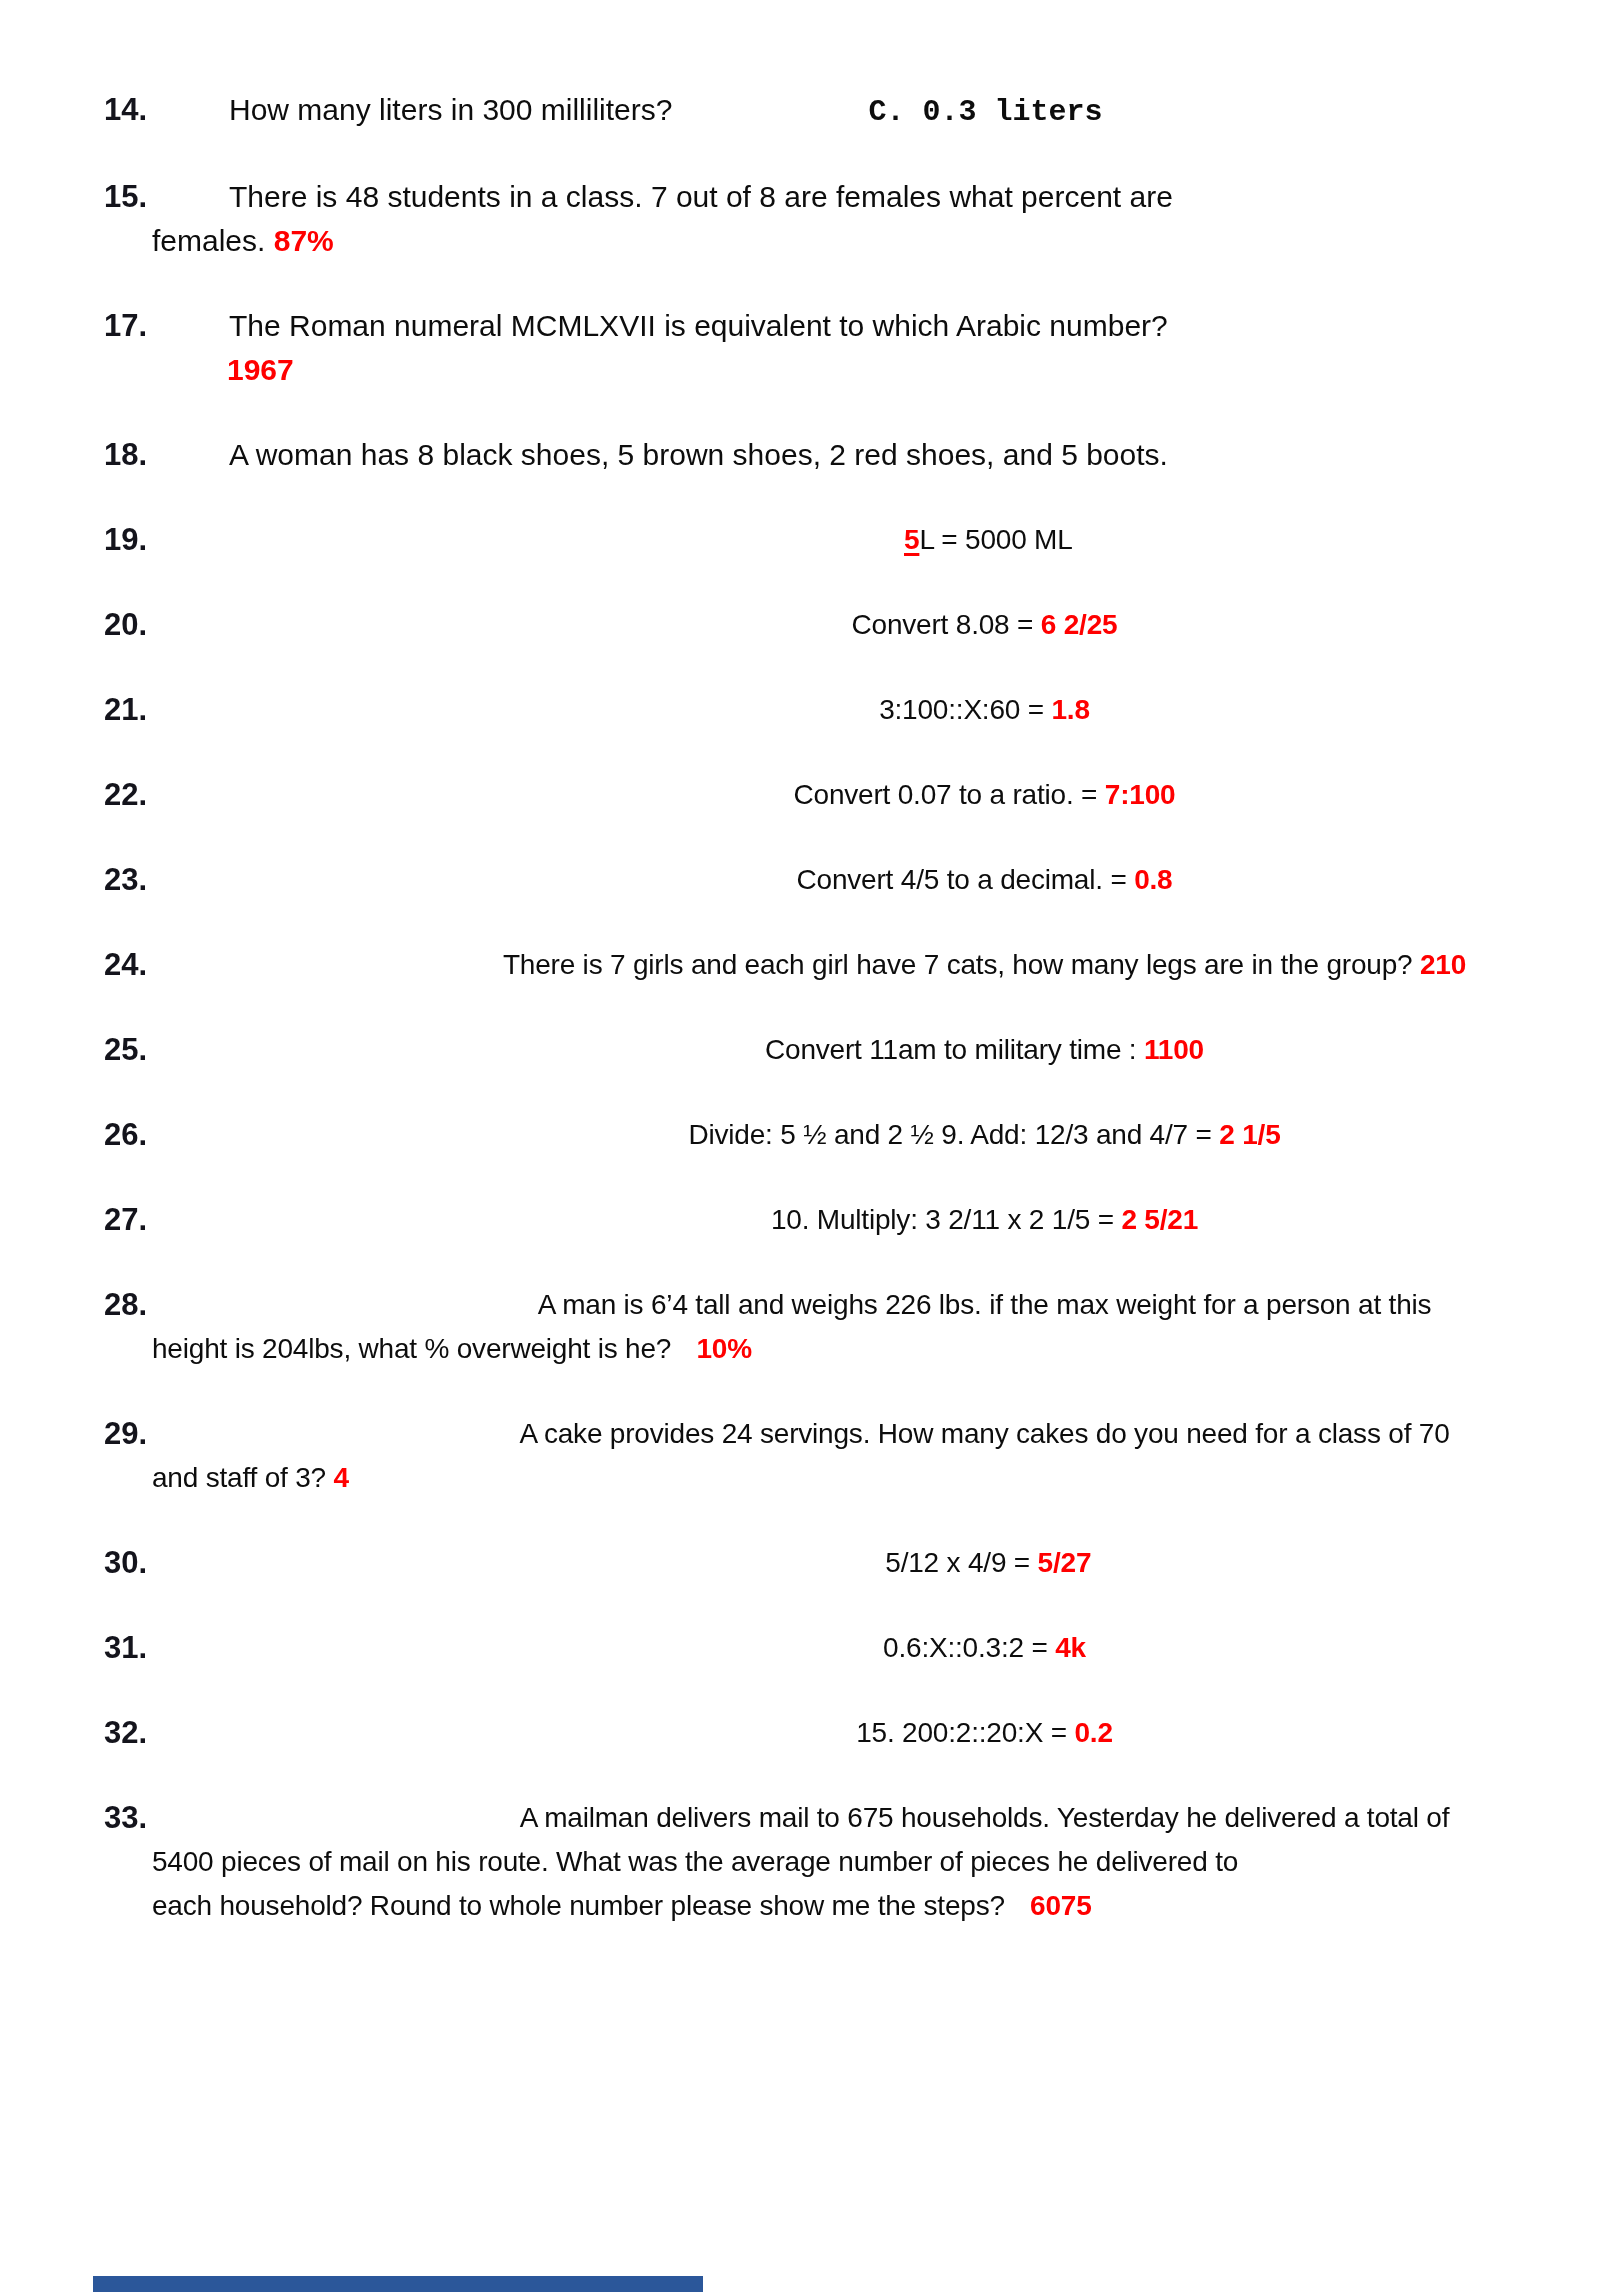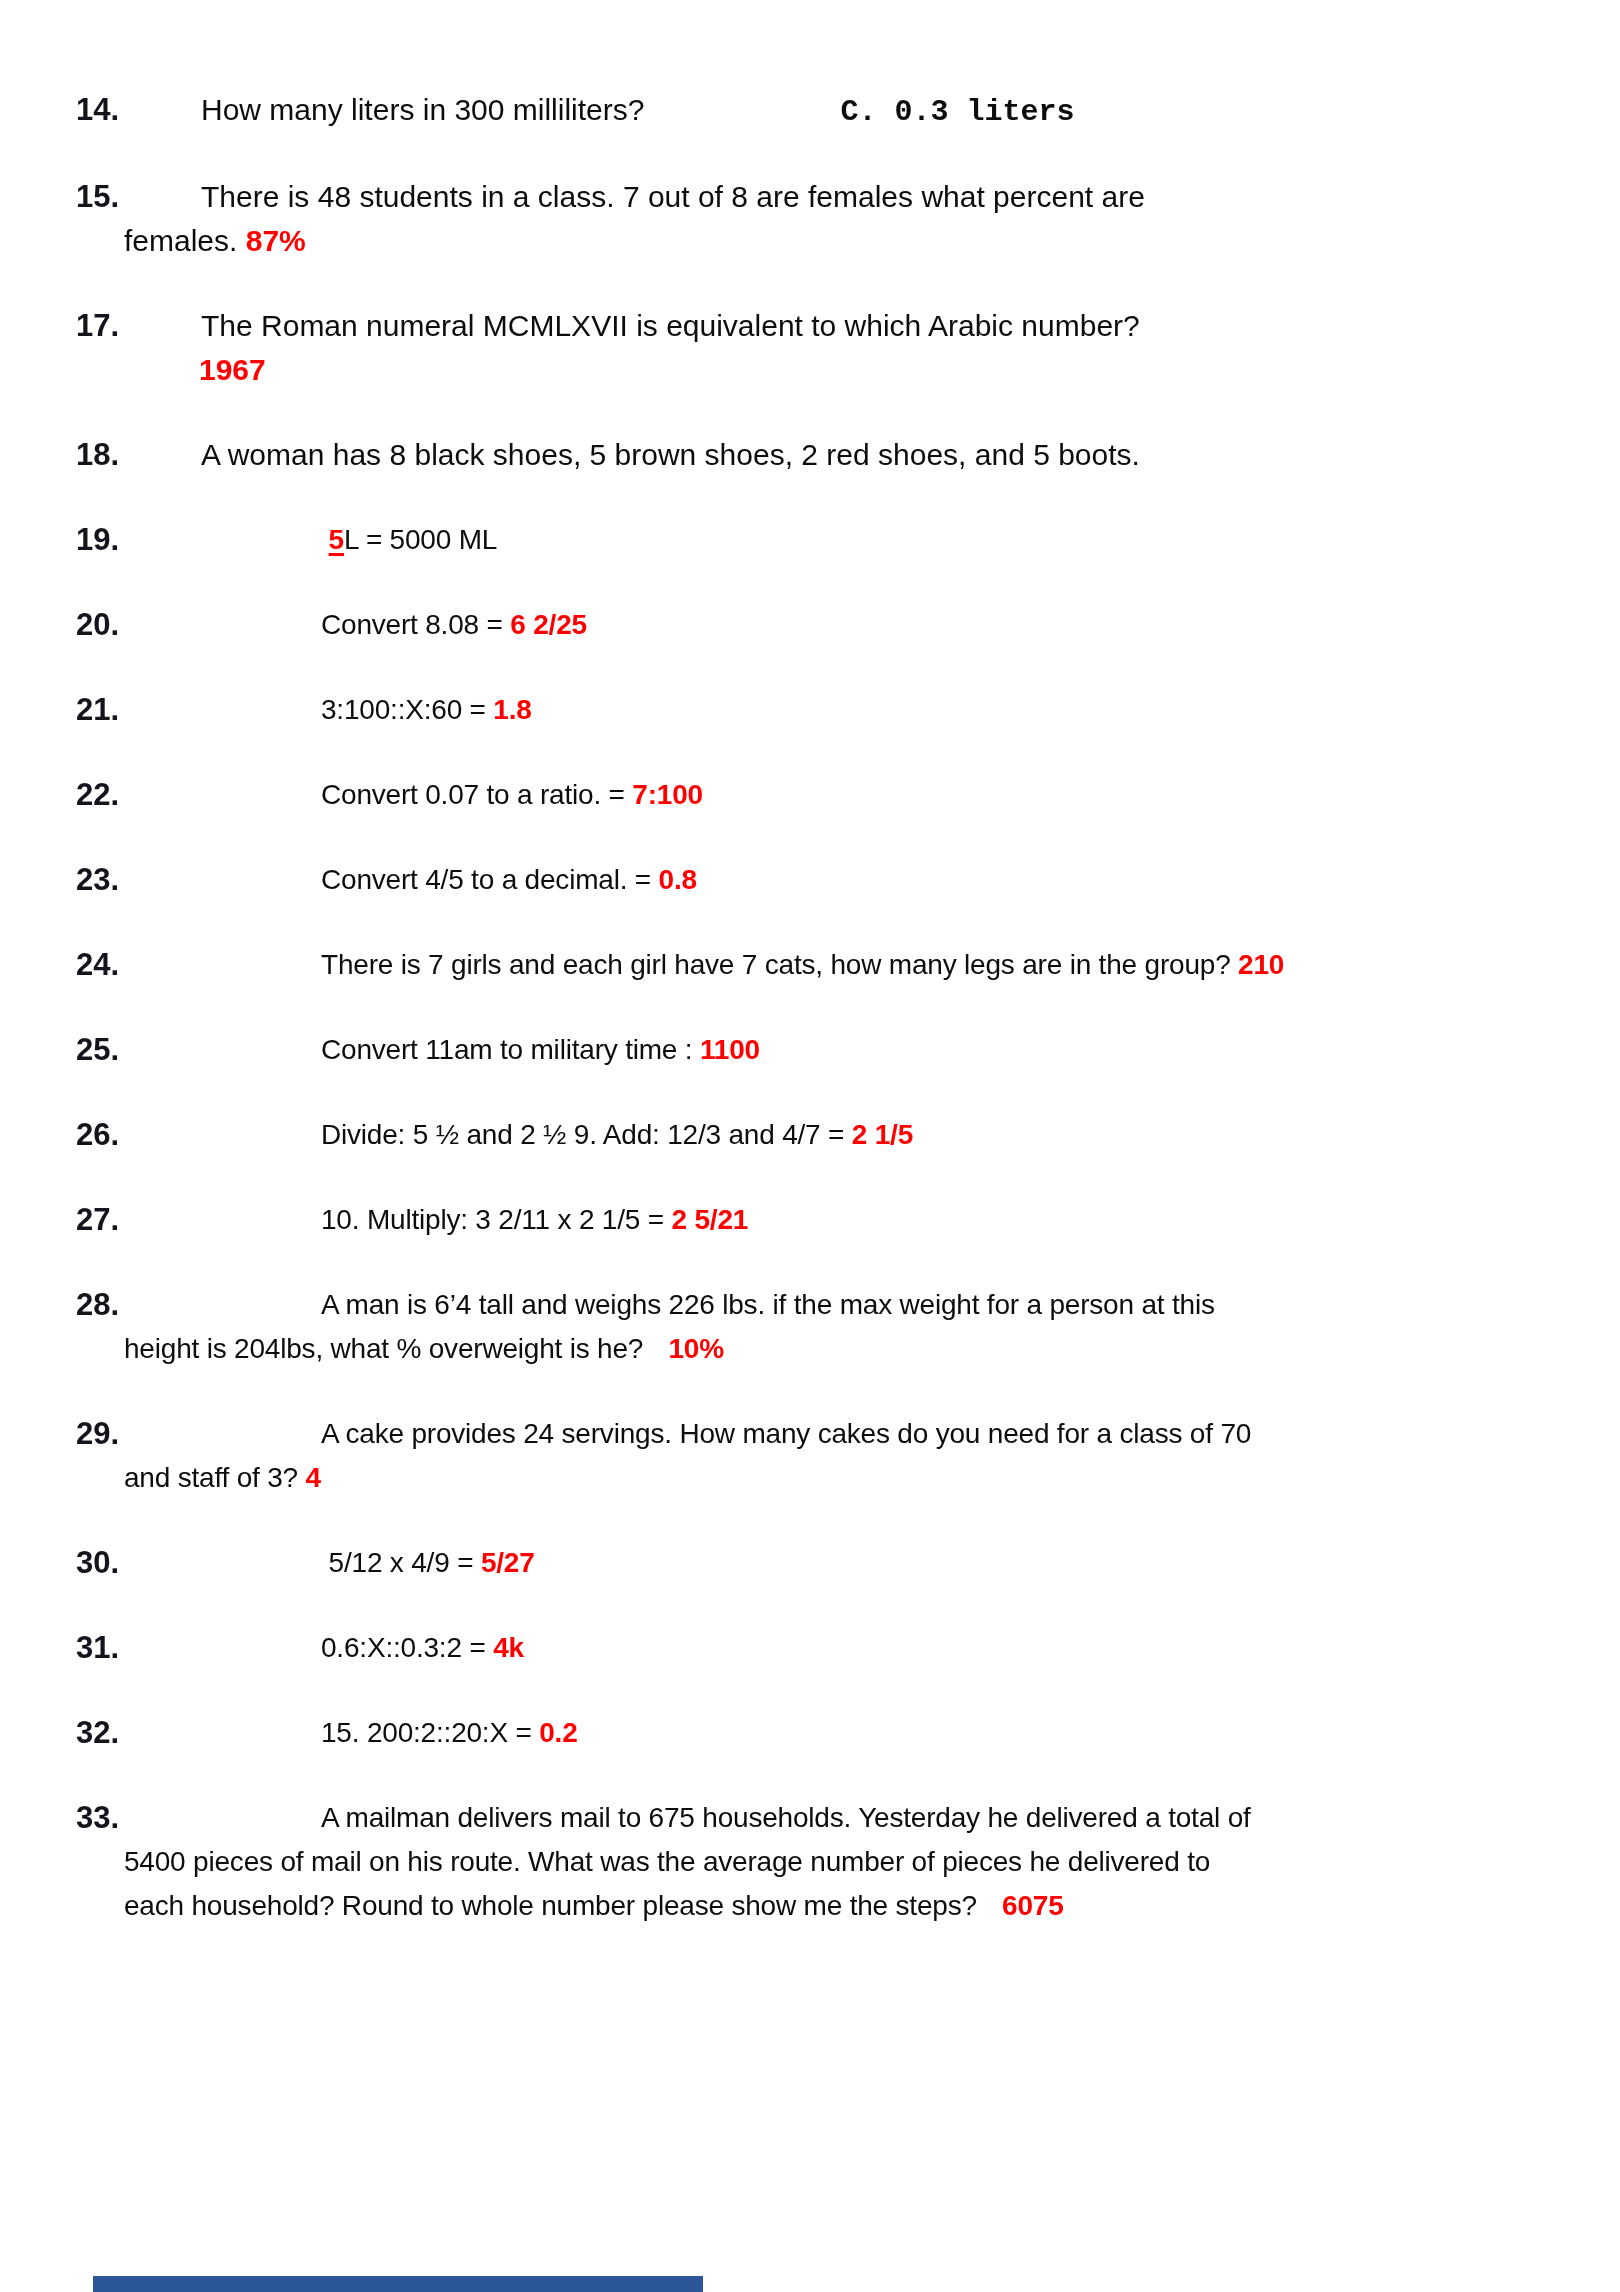--- a/index.html
+++ b/index.html
@@ -9,32 +9,32 @@
     --cursor-color:#aebfce;
     --bottom-bar-color:#2b579a;
   }
   html,body{margin:0;padding:0;}
   body{
     width:1620px;height:2293px;
     background:#ffffff;
     font-family:"Liberation Sans","DejaVu Sans",sans-serif;
     position:relative;overflow:hidden;
   }
-  .doc{position:absolute;left:0;top:0;right:0;bottom:0;padding-top:88px;}
+  .doc{position:absolute;left:0;top:0;right:0;bottom:0;padding-top:88px;padding-left:28px;}
   .question{position:relative;margin-bottom:41px;}
   .question.lg{font-size:30px;}
   .question.sm{font-size:28px;letter-spacing:-0.2px;}
   .qnum{
     position:absolute;left:76px;top:0;
     font-weight:bold;font-size:31px;line-height:44px;
     color:var(--number-color);letter-spacing:0;
   }
   .line{line-height:44px;color:var(--text-color);white-space:nowrap;}
   .pos-main{padding-left:201px;}
-  .pos-main2{padding-left:321px;}
+  .pos-main2{padding-left:321px;text-align:center;}
   .pos-wrap{padding-left:124px;}
   .pos-ans{padding-left:199px;}
   .run{white-space:pre-wrap;}
   .run.n{}
   .run.b{font-weight:bold;font-family:Liberation Mono, monospace;}
   .run.r{font-weight:bold;color:var(--answer-color);}
   .run.ru{font-weight:bold;color:var(--answer-color);text-decoration:underline;text-decoration-thickness:2.9px;text-underline-offset:3.9px;}
   .run.gap-lg{display:inline-block;width:196px;}
   .run.gap-md{display:inline-block;width:54px;}
   .run.gap-sm{display:inline-block;width:17.6px;}

